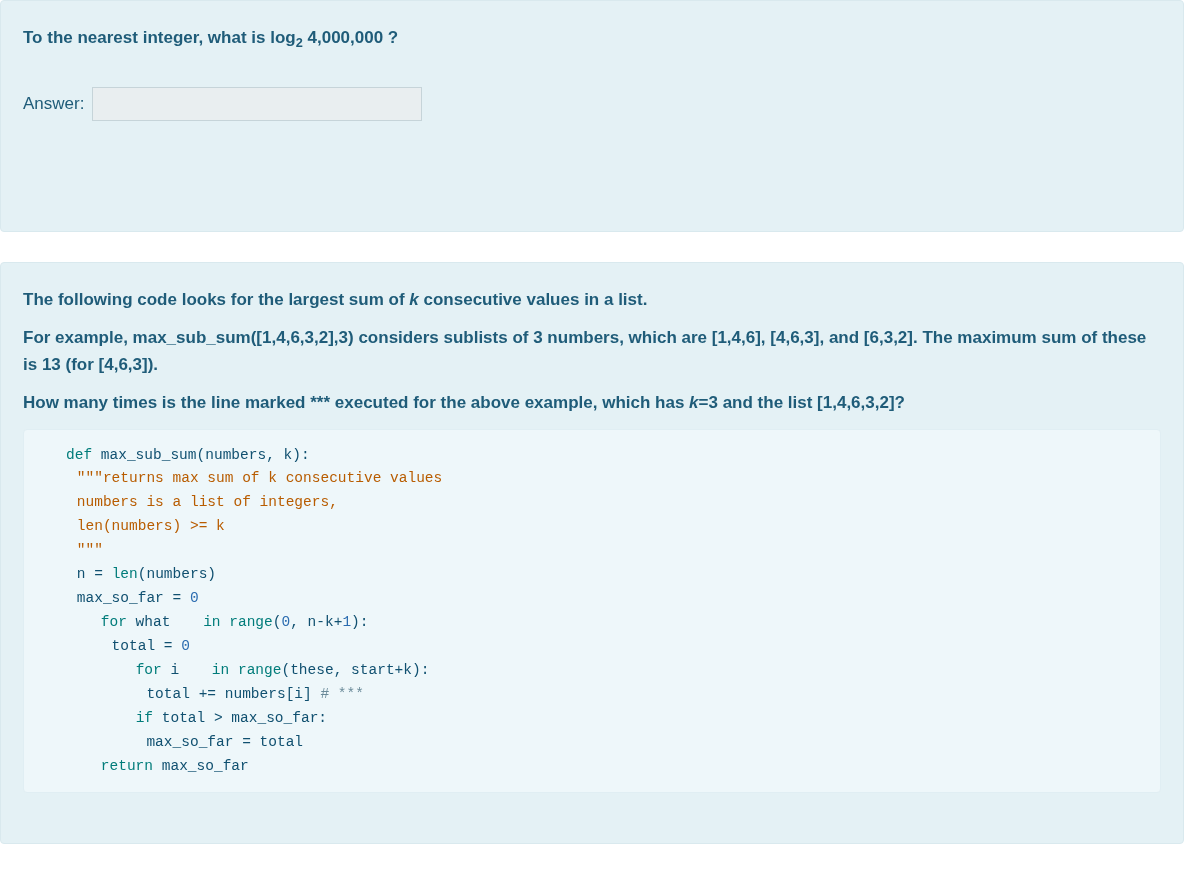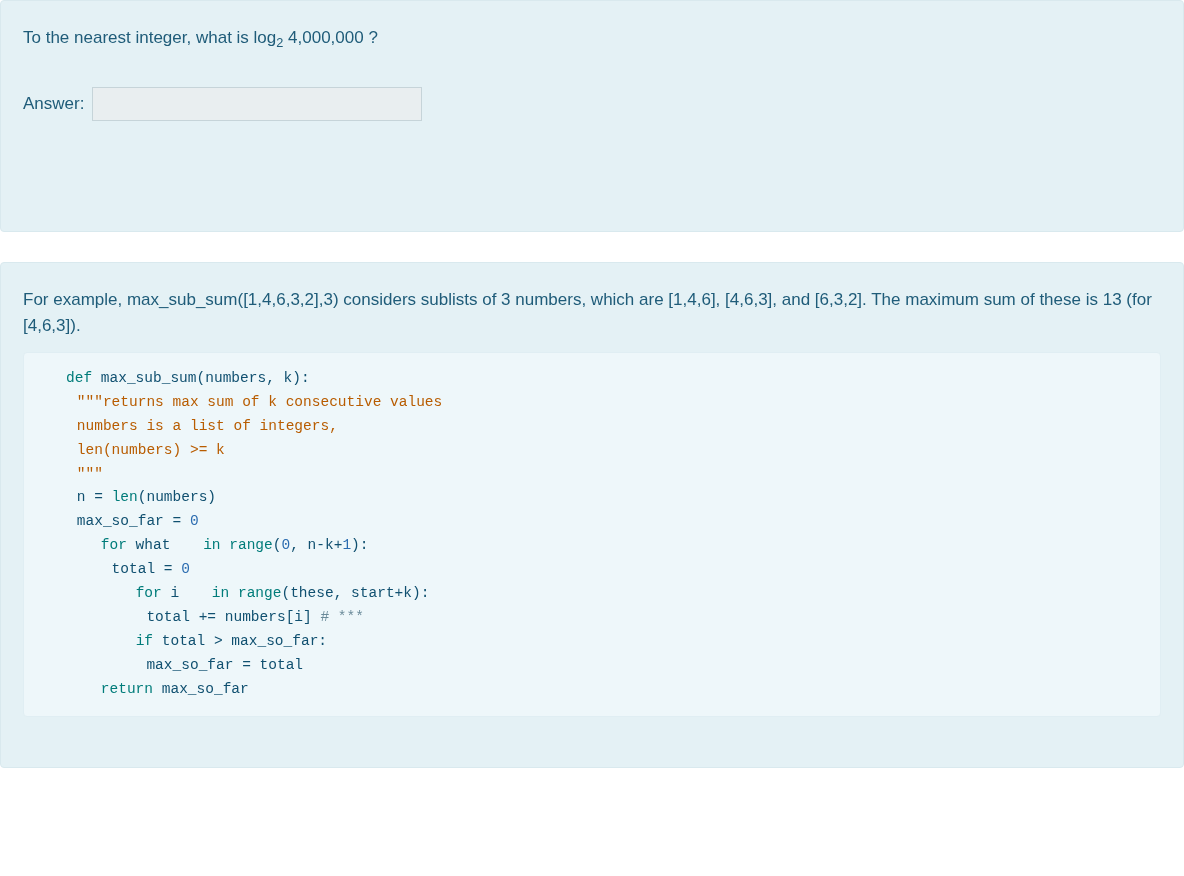--- a/index.html
+++ b/index.html
@@ -15,20 +15,21 @@
     border-radius: 4px;
     margin: 0 0 30px 0;
     padding: 24px 22px 50px 22px;
     box-sizing: border-box;
   }
   .question-text {
     color: #1f5c79;
     font-size: 17px;
     line-height: 1.55;
     margin: 0 0 12px 0;
+    font-weight: bold;
   }
   .answer-row {
     margin-top: 34px;
     display: flex;
     align-items: center;
     gap: 8px;
     color: #1f5c79;
     font-size: 17px;
   }
   .answer-input {
@@ -72,21 +73,27 @@
   <p class="question-text">
     <span>To the nearest integer, what is log</span><sub>2</sub><span> 4,000,000 ?</span>
   </p>
   <div class="answer-row">
     <span>Answer:</span>
     <input type="text" class="answer-input" value="" style="">
   </div>
 </div>
 
 <div class="panel">
+  <p class="question-text">
+    <span>The following code looks for the largest sum of </span><em class="ital">k</em><span> consecutive values in a list.</span>
+  </p>
   <p class="question-text">For example, max_sub_sum([1,4,6,3,2],3) considers sublists of 3 numbers, which are [1,4,6], [4,6,3], and [6,3,2]. The maximum sum of these is 13 (for [4,6,3]).</p>
+  <p class="question-text">
+    <span>How many times is the line marked *** executed for the above example, which has </span><em class="ital">k</em><span>=3 and the list [1,4,6,3,2]?</span>
+  </p>
 
   <div class="code-block"><span class="tok-kw">def</span><span> max_sub_sum(numbers, k):</span>
 <span class="tok-str">    """returns max sum of k consecutive values</span>
 <span class="tok-str">    numbers is a list of integers,</span>
 <span class="tok-str">    len(numbers) &gt;= k</span>
 <span class="tok-str">    """</span>
 <span>    n = </span><span class="tok-fn">len</span><span>(numbers)</span>
 <span>    max_so_far = </span><span class="tok-num">0</span>
 <span>    </span><span class="tok-kw">for</span><span> what </span><span class="tok-kw">in</span><span> </span><span class="tok-fn">range</span><span>(</span><span class="tok-num">0</span><span>, n-k+</span><span class="tok-num">1</span><span>):</span>
 <span>        total = </span><span class="tok-num">0</span>

